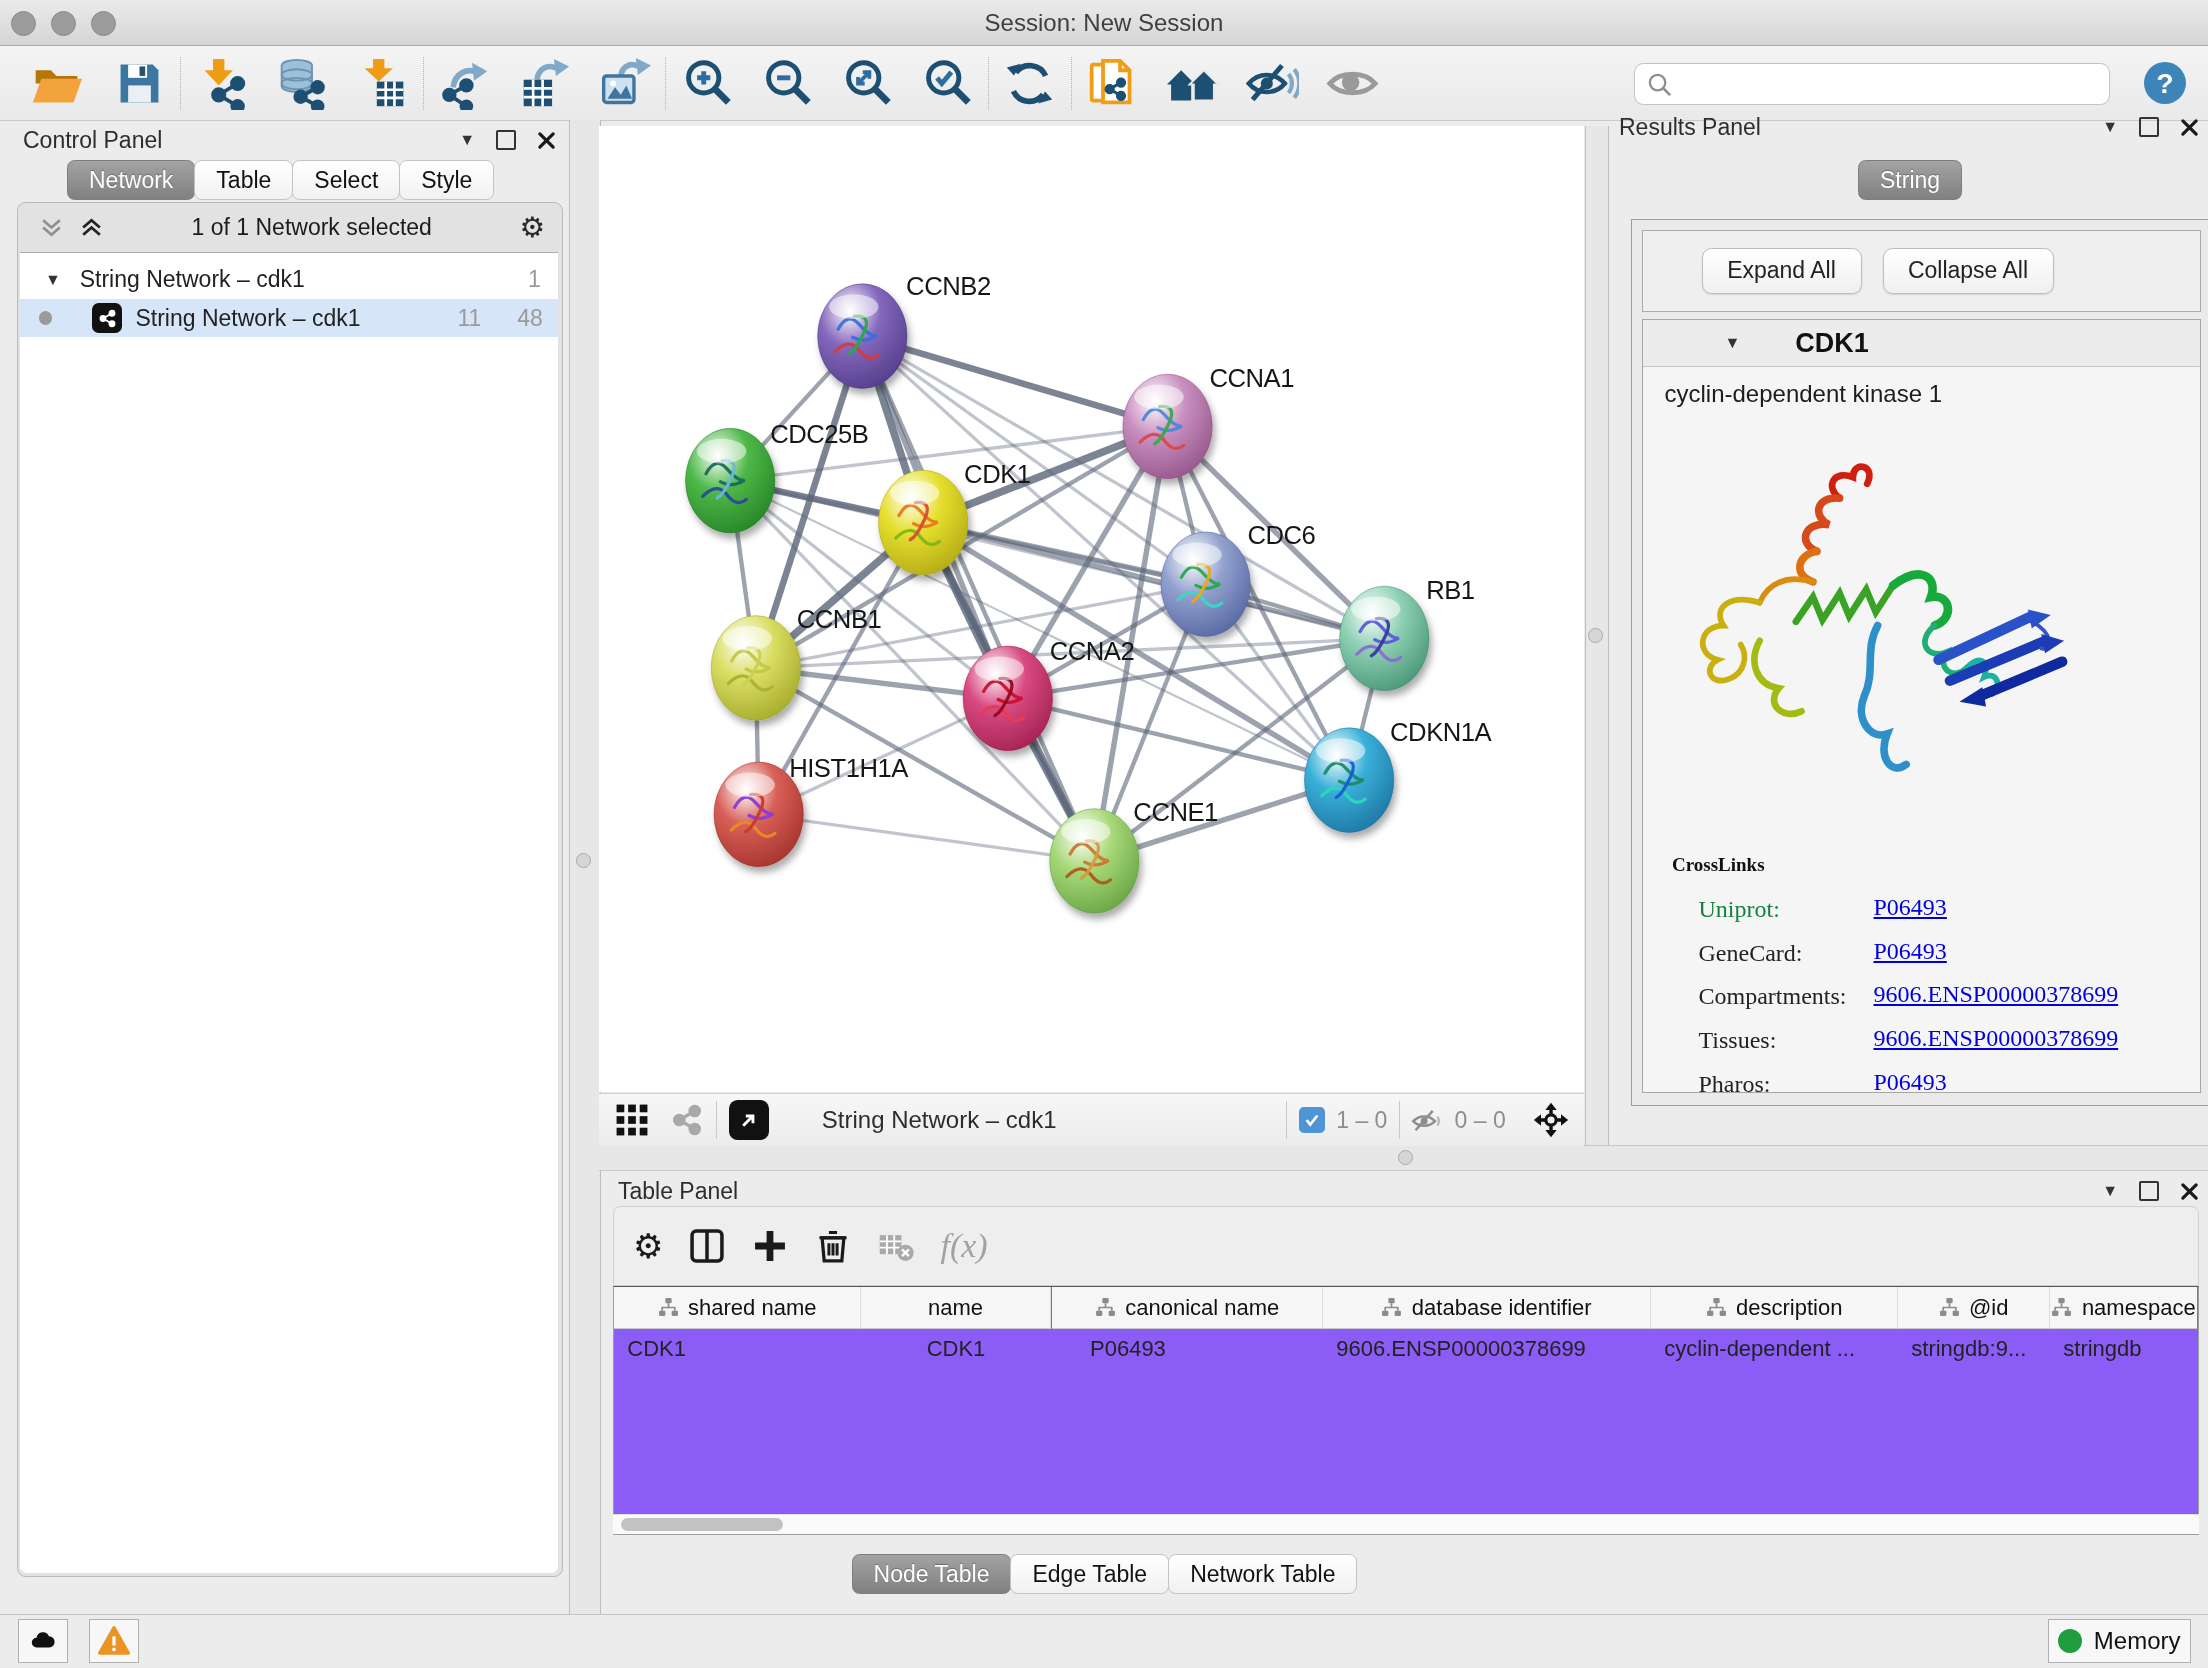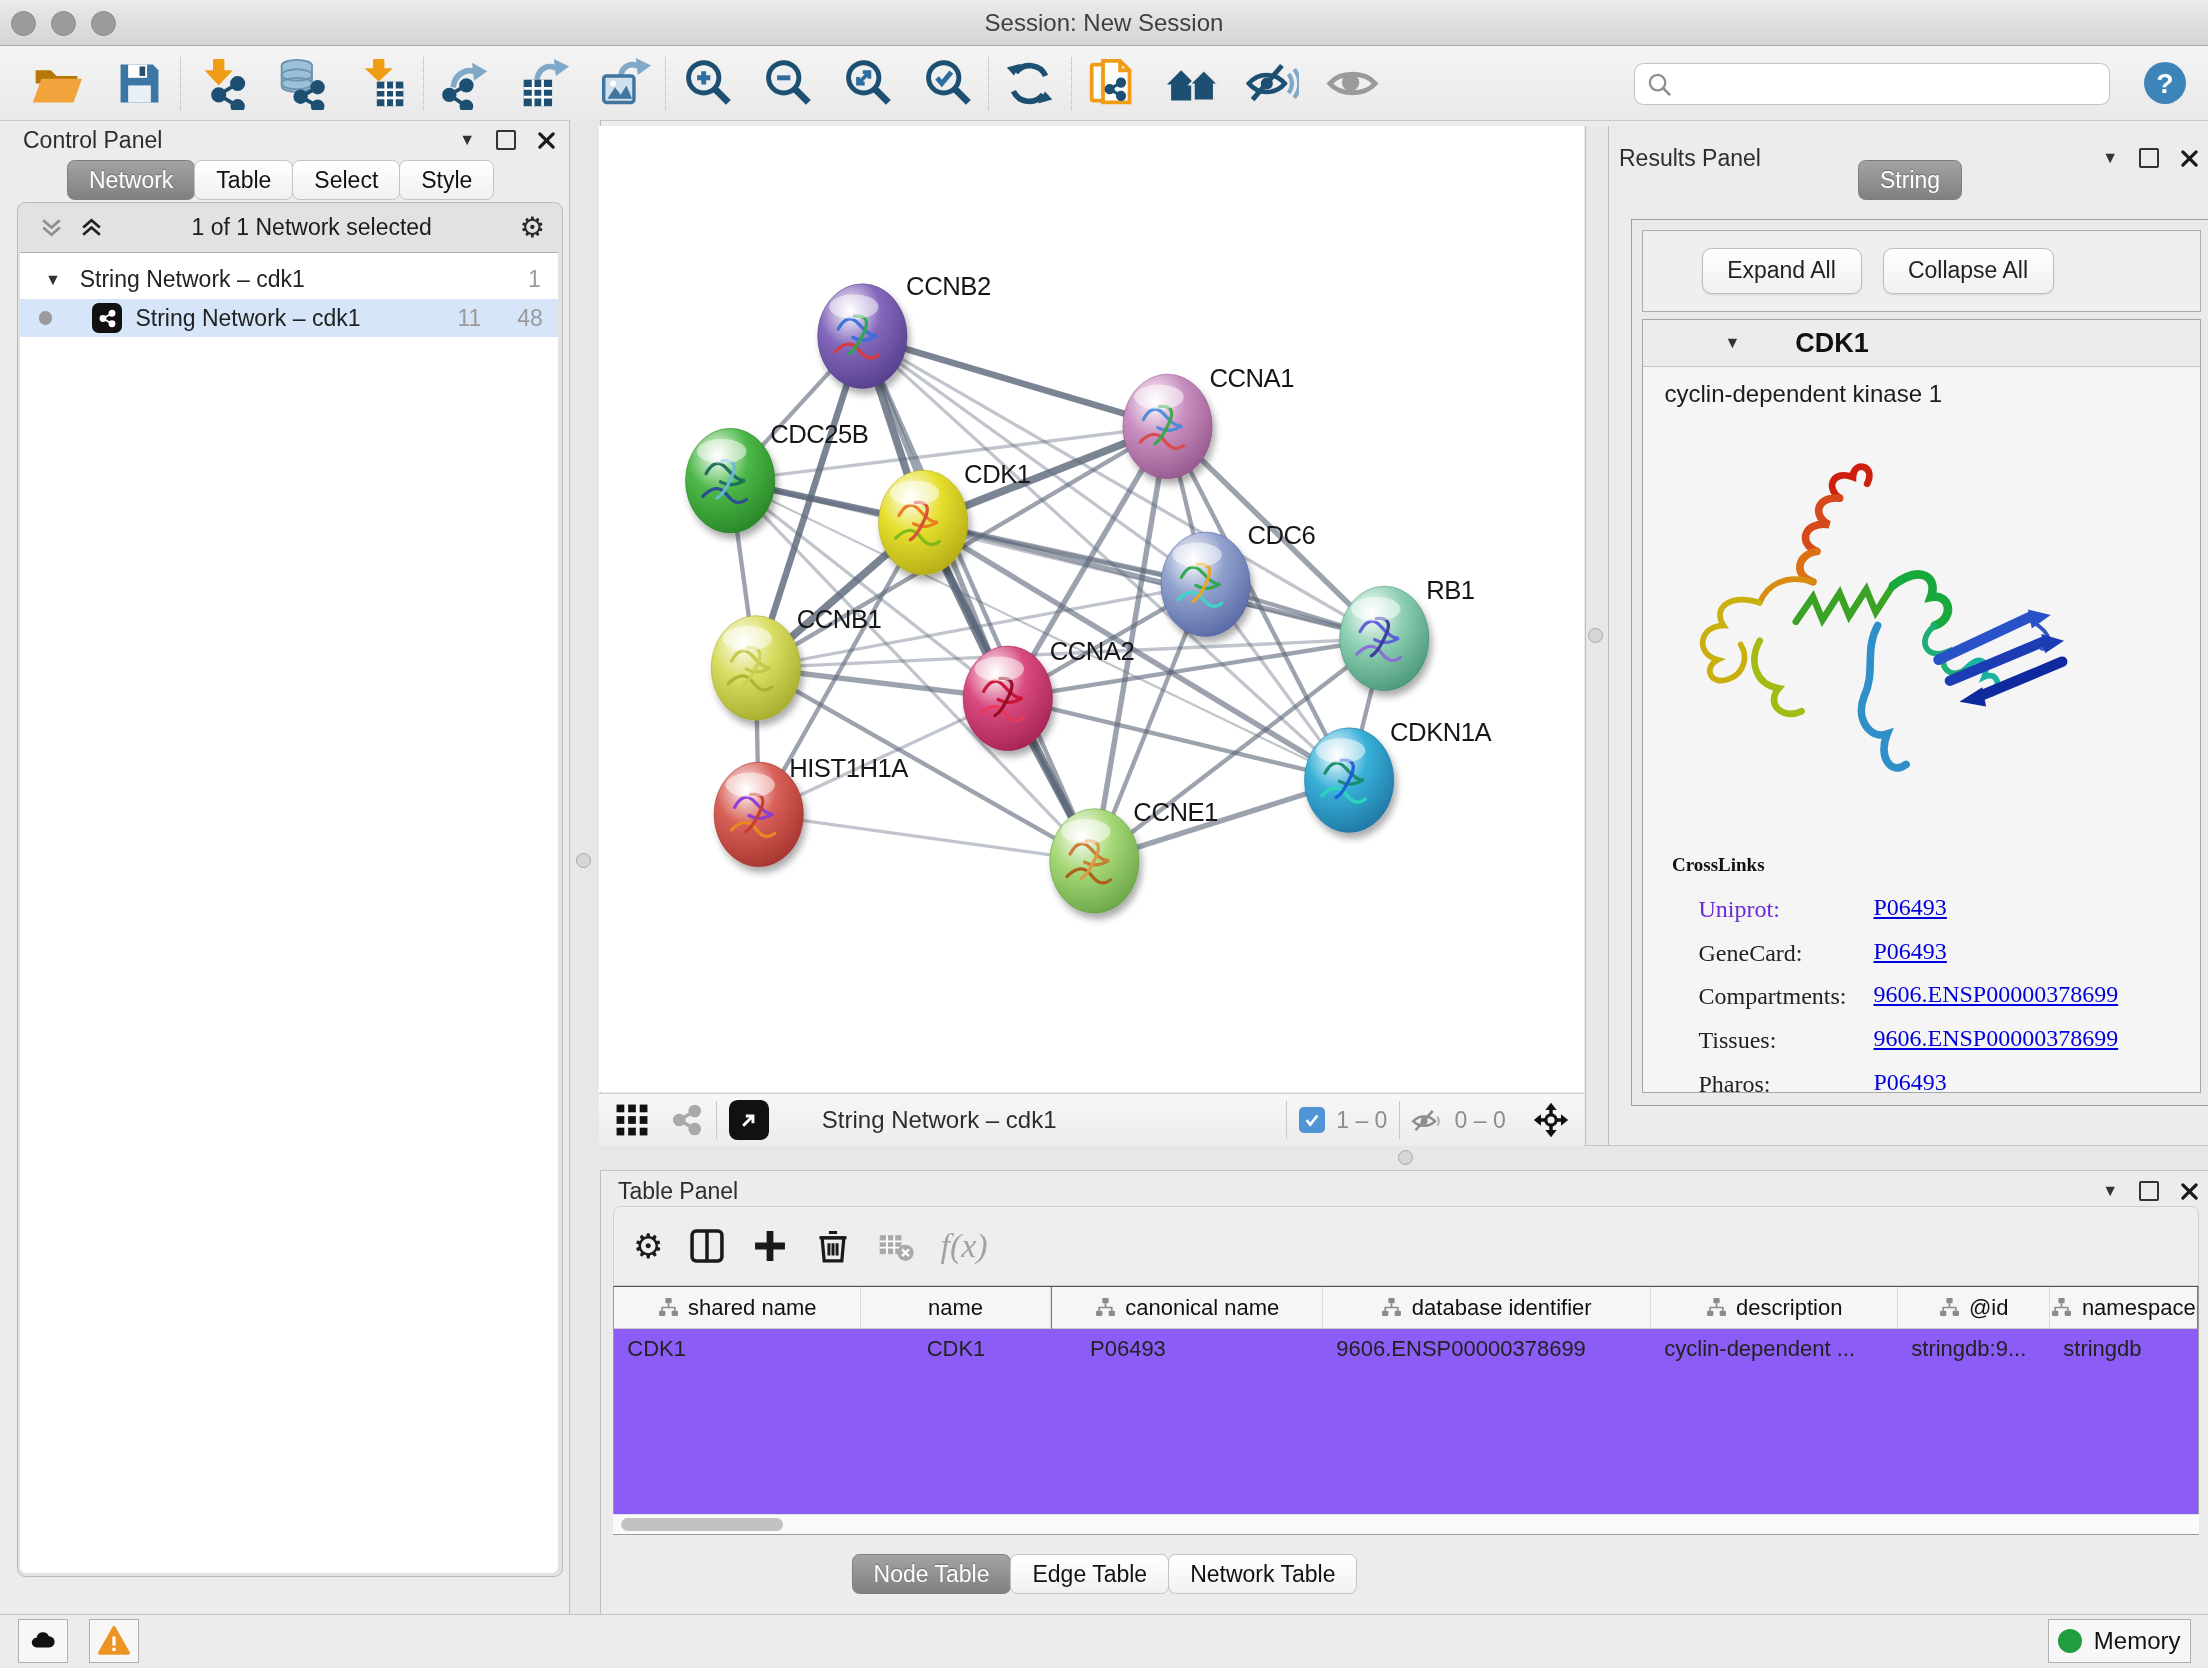--- a/index.html
+++ b/index.html
@@ -605,21 +605,21 @@
     <span style="font-size:23px;color:#8d8d8d">0 – 0</span>
     <span style="width:25px"></span>
     <svg width="40" height="40" viewBox="0 0 28 28">
         <path d="M14 2l-4 5h8zM14 26l-4-5h8zM2 14l5-4v8zM26 14l-5-4v8z" fill="#111"></path>
         <path d="M14 7v14M7 14h14" stroke="#111" stroke-width="2.4"></path>
         <circle cx="14" cy="14" r="3.6" fill="#f0f0f0" stroke="#111" stroke-width="2.2"></circle>
       </svg>
     <span style="width:13.3px"></span>
   </div>
 
-  <div class="abs" style="left:1619px;top:144px;width:580px;height:28.5px;display:flex;align-items:center;justify-content:space-between;">
+  <div class="abs" style="left:1619px;top:113px;width:580px;height:28.5px;display:flex;align-items:center;justify-content:space-between;">
     <span class="ptitle">Results Panel</span>
     <span class="pctl">
       <span class="tri">▼</span>
       <span class="floatbox"></span>
       <svg width="19" height="19" viewBox="0 0 20 20">
           <path d="M3 3l14 14M17 3 3 17" stroke="#1a1a1a" stroke-width="3.4" stroke-linecap="round"></path>
         </svg>
     </span>
   </div>
   <span class="tab sel abs" style="left:1858px;top:160px;">String</span>
@@ -656,21 +656,21 @@
             <path d="M312,272 L410,231" stroke="#1b3cb4" stroke-width="11"></path>
             <path d="M430,252 L344,288" stroke="#0e2a9e" stroke-width="11"></path>
             <path d="M398,210 C420,220 422,242 408,238" stroke="#3555c0" stroke-width="4"></path>
           </g>
           <path d="M394,197 L418,203 L398,217 Z" fill="#2a52c8"></path>
           <path d="M408,223 L432,230 L412,243 Z" fill="#1b3cb4"></path>
           <path d="M346,279 L322,294 L350,299 Z" fill="#0e2a9e"></path>
         </svg>
 
         <div class="serif abs" style="left:28.5px;top:487px;font-size:19px;font-weight:bold;color:#111">CrossLinks</div>
-        <div class="serif abs" style="left:55px;top:529px;font-size:24px;color:#6d28d9">Uniprot:</div>
+        <div class="serif abs" style="left:55px;top:529px;font-size:24px;color:#15803d">Uniprot:</div>
         <a class="serif xlink abs" style="left:230px;top:527px;font-size:24px">P06493</a>
         <div class="serif abs" style="left:55px;top:573px;font-size:24px;color:#222">GeneCard:</div>
         <a class="serif xlink abs" style="left:230px;top:571px;font-size:24px">P06493</a>
         <div class="serif abs" style="left:55px;top:616px;font-size:24px;color:#222">Compartments:</div>
         <a class="serif xlink abs" style="left:230px;top:614px;font-size:24px">9606.ENSP00000378699</a>
         <div class="serif abs" style="left:55px;top:660px;font-size:24px;color:#222">Tissues:</div>
         <a class="serif xlink abs" style="left:230px;top:658px;font-size:24px">9606.ENSP00000378699</a>
         <div class="serif abs" style="left:55px;top:704px;font-size:24px;color:#222">Pharos:</div>
         <a class="serif xlink abs" style="left:230px;top:702px;font-size:24px">P06493</a>
       </div>

